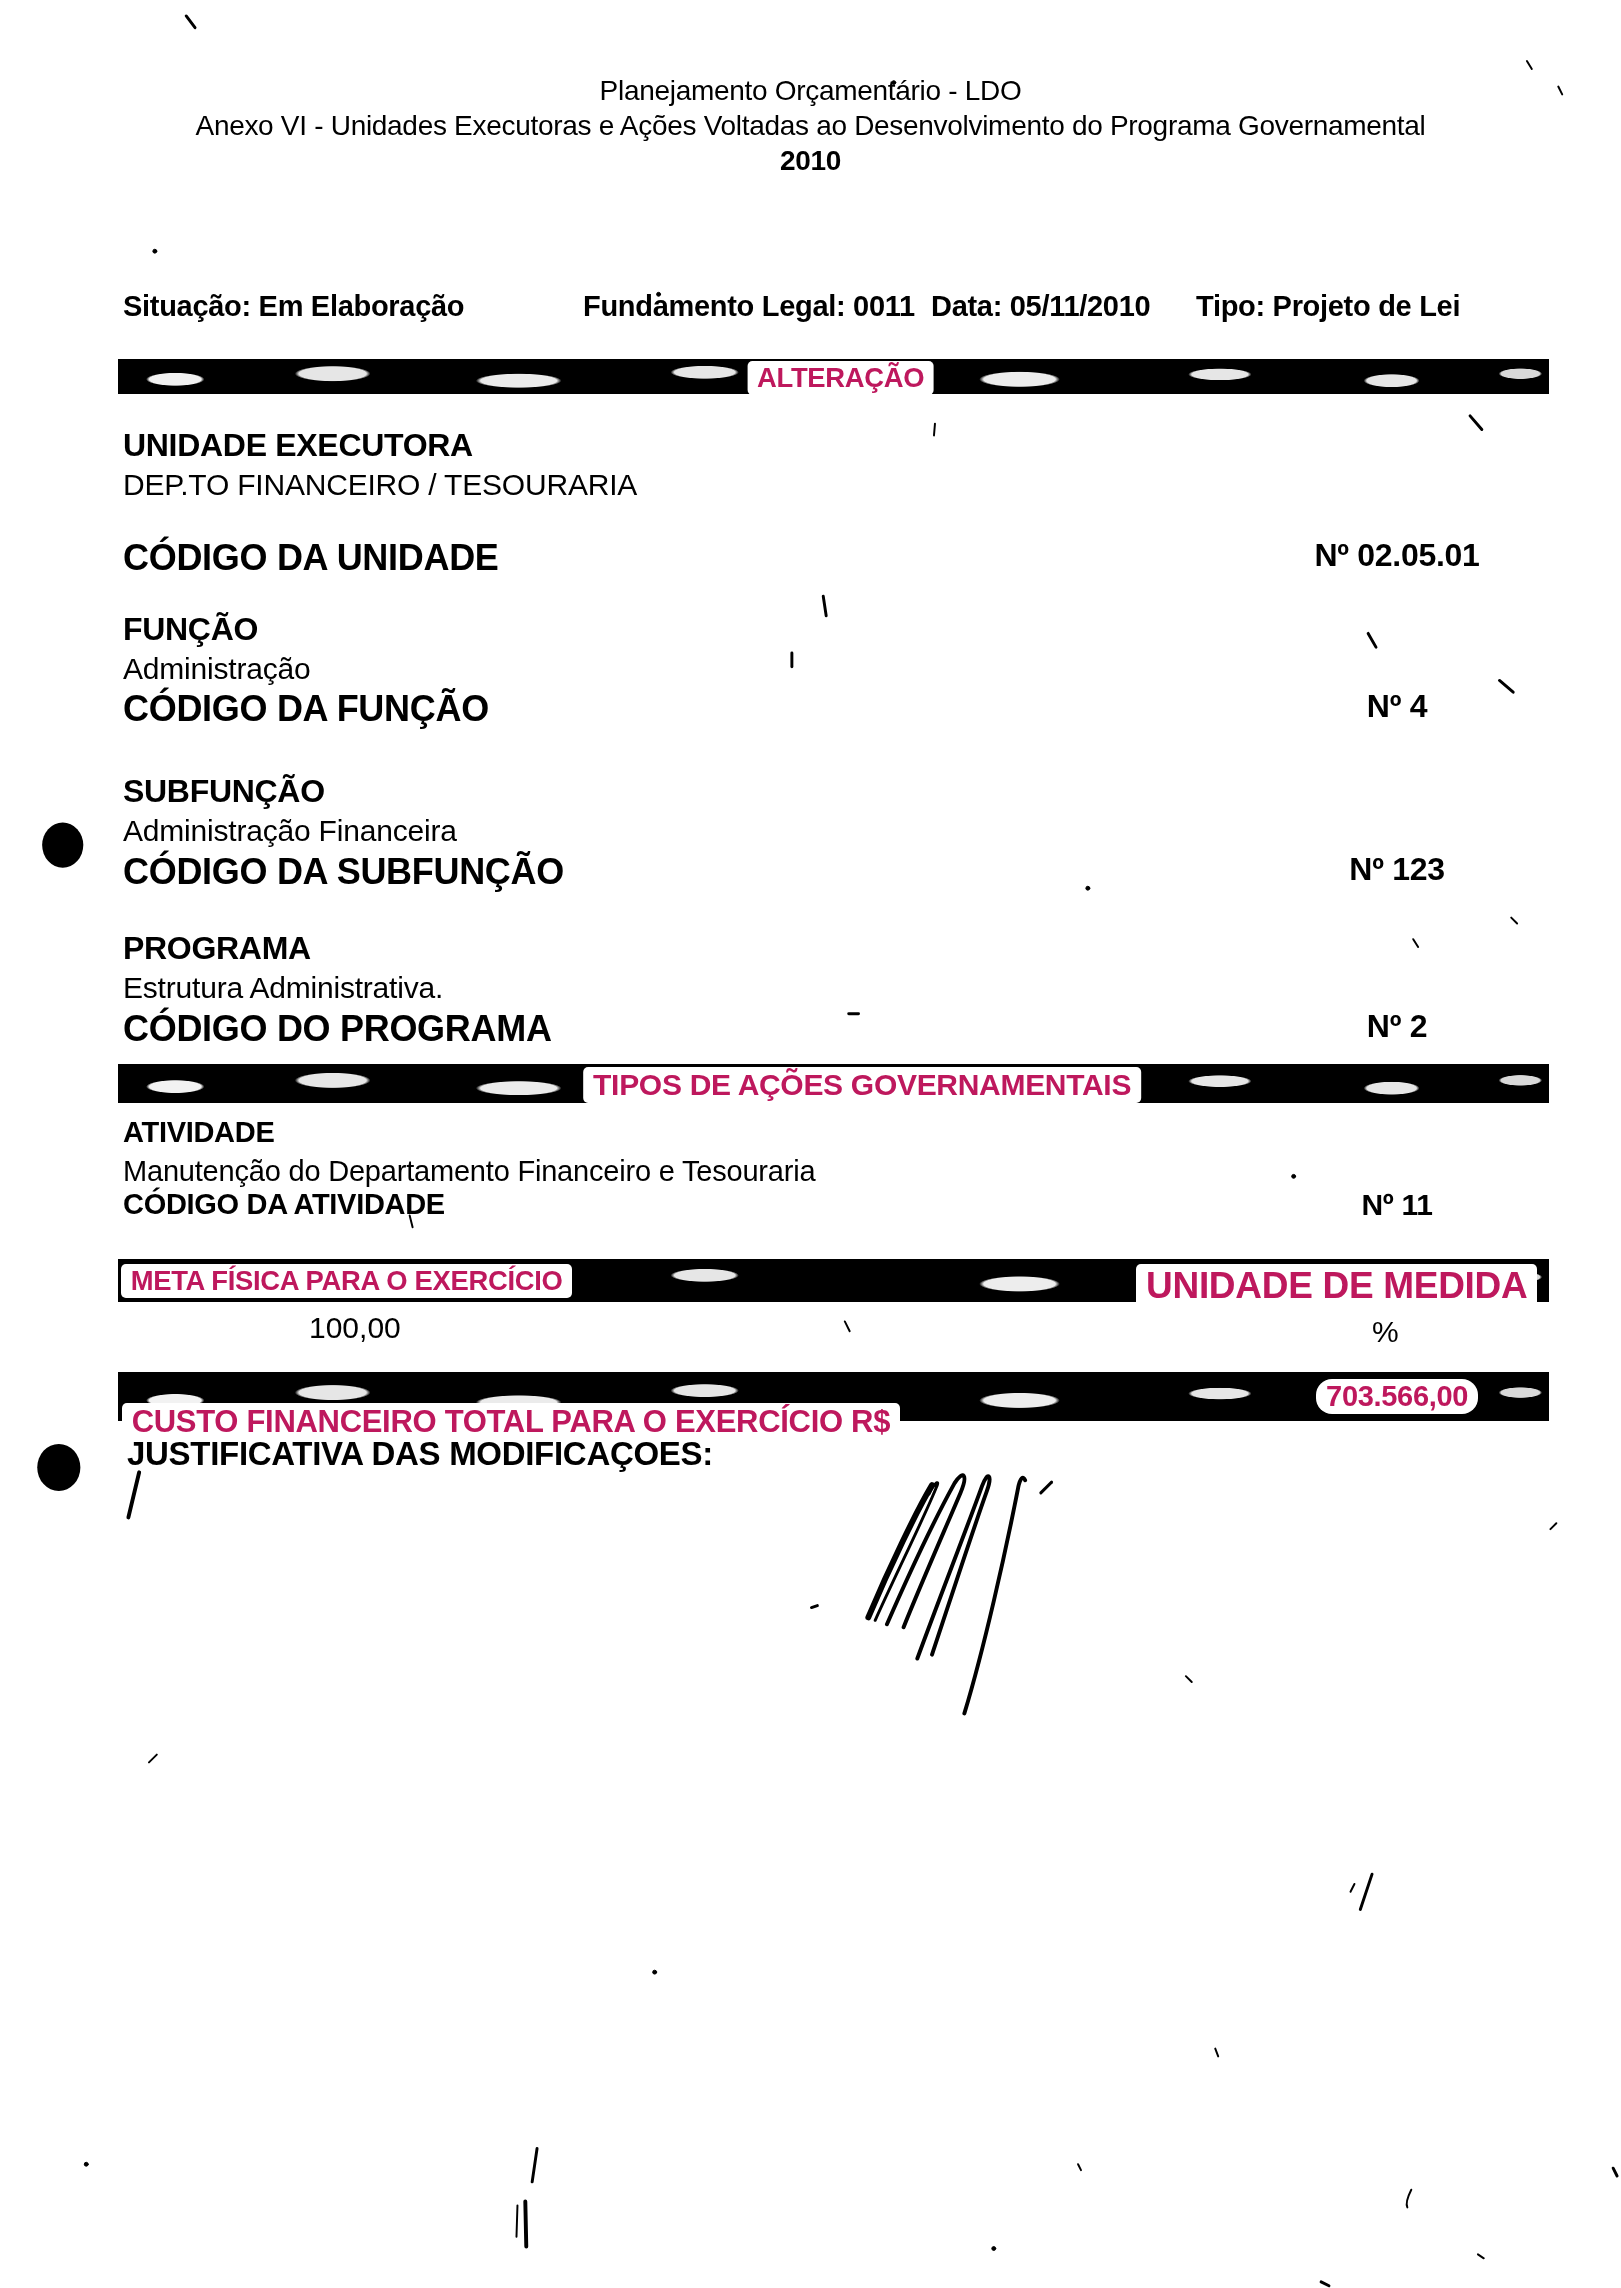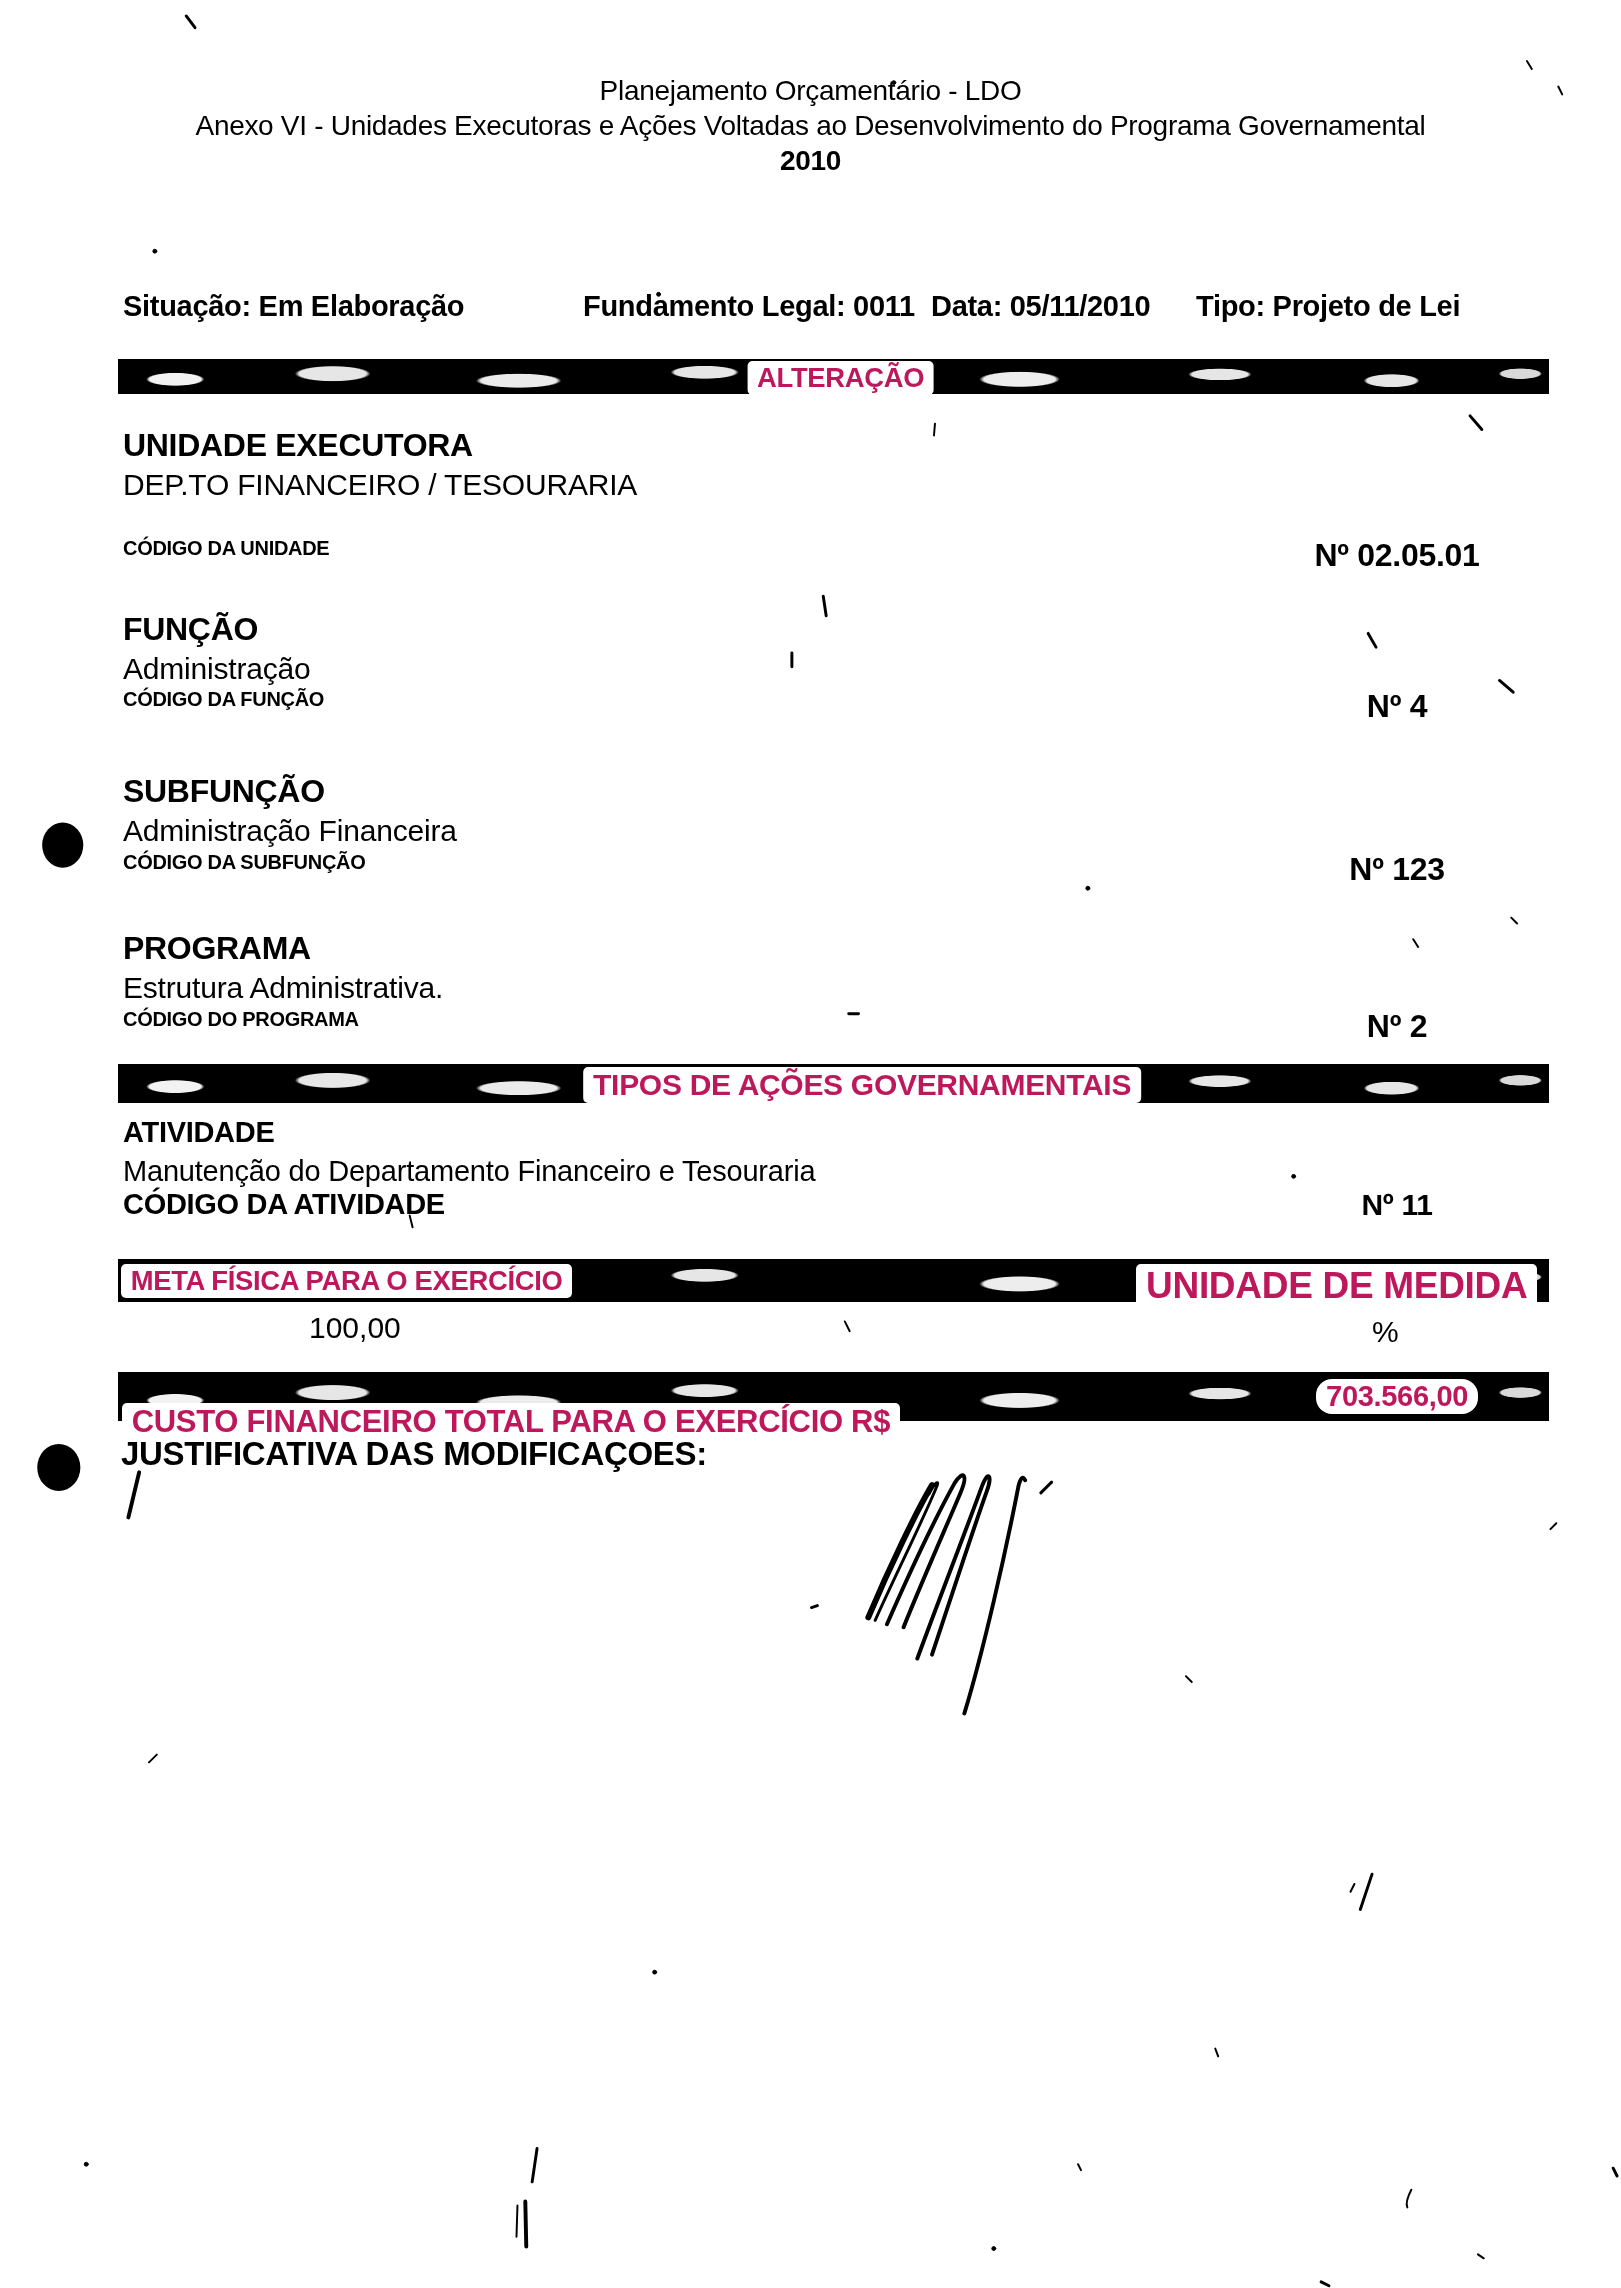--- a/index.html
+++ b/index.html
@@ -50,32 +50,32 @@
   .bar3 .chip-left{top:4.9px;left:2.9px;font-size:27.4px;}
   .bar3 .chip-right{top:4.9px;right:11.8px;font-size:37px;}
   .bar4{top:1372px;height:49px;}
   .bar4 .chip-left{top:4.9px;left:3.9px;font-size:31px;margin-top:26px;}
   .bar4 .chip-right{top:6.9px;right:71px;font-size:29px;border-radius:16px;}
   
   .sec{position:absolute;left:123px;right:73px;}
   .sec .lbl{font-weight:bold;font-size:32px;line-height:39px;letter-spacing:-0.3px;white-space:nowrap;}
   .sec .val{font-size:30px;line-height:39px;letter-spacing:-0.2px;white-space:nowrap;}
   .code-row{position:absolute;left:123px;right:73px;height:43px;}
-  .code-row .lbl{font-weight:bold;font-size:20px;letter-spacing:-0.3px;white-space:nowrap;}
+  .code-row .lbl{font-weight:bold;font-size:36px;letter-spacing:-0.3px;white-space:nowrap;}
   .code-row .code-val{
     position:absolute;top:0;left:1132px;width:284px;text-align:center;
     font-weight:bold;font-size:32px;letter-spacing:-0.3px;white-space:nowrap;
   }
   .small .lbl,.small.code-row .lbl{font-size:29px;}
   .small .val{font-size:29px;}
   .small .code-val{font-size:30px;}
   
   .meta-val{position:absolute;font-size:30px;white-space:nowrap;}
   
-  .justif{position:absolute;top:1435px;left:121px;font-weight:bold;font-size:33px;letter-spacing:-0.3px;}
+  .justif{position:absolute;top:1435px;left:127px;font-weight:bold;font-size:33px;letter-spacing:-0.3px;}
   
   .noise-overlay{position:absolute;inset:0;pointer-events:none;z-index:5;}
 </style>
 </head>
 <body>
 
 <div class="page">
 
   <div class="header">
     <div>Planejamento Orçamentário - LDO</div>

